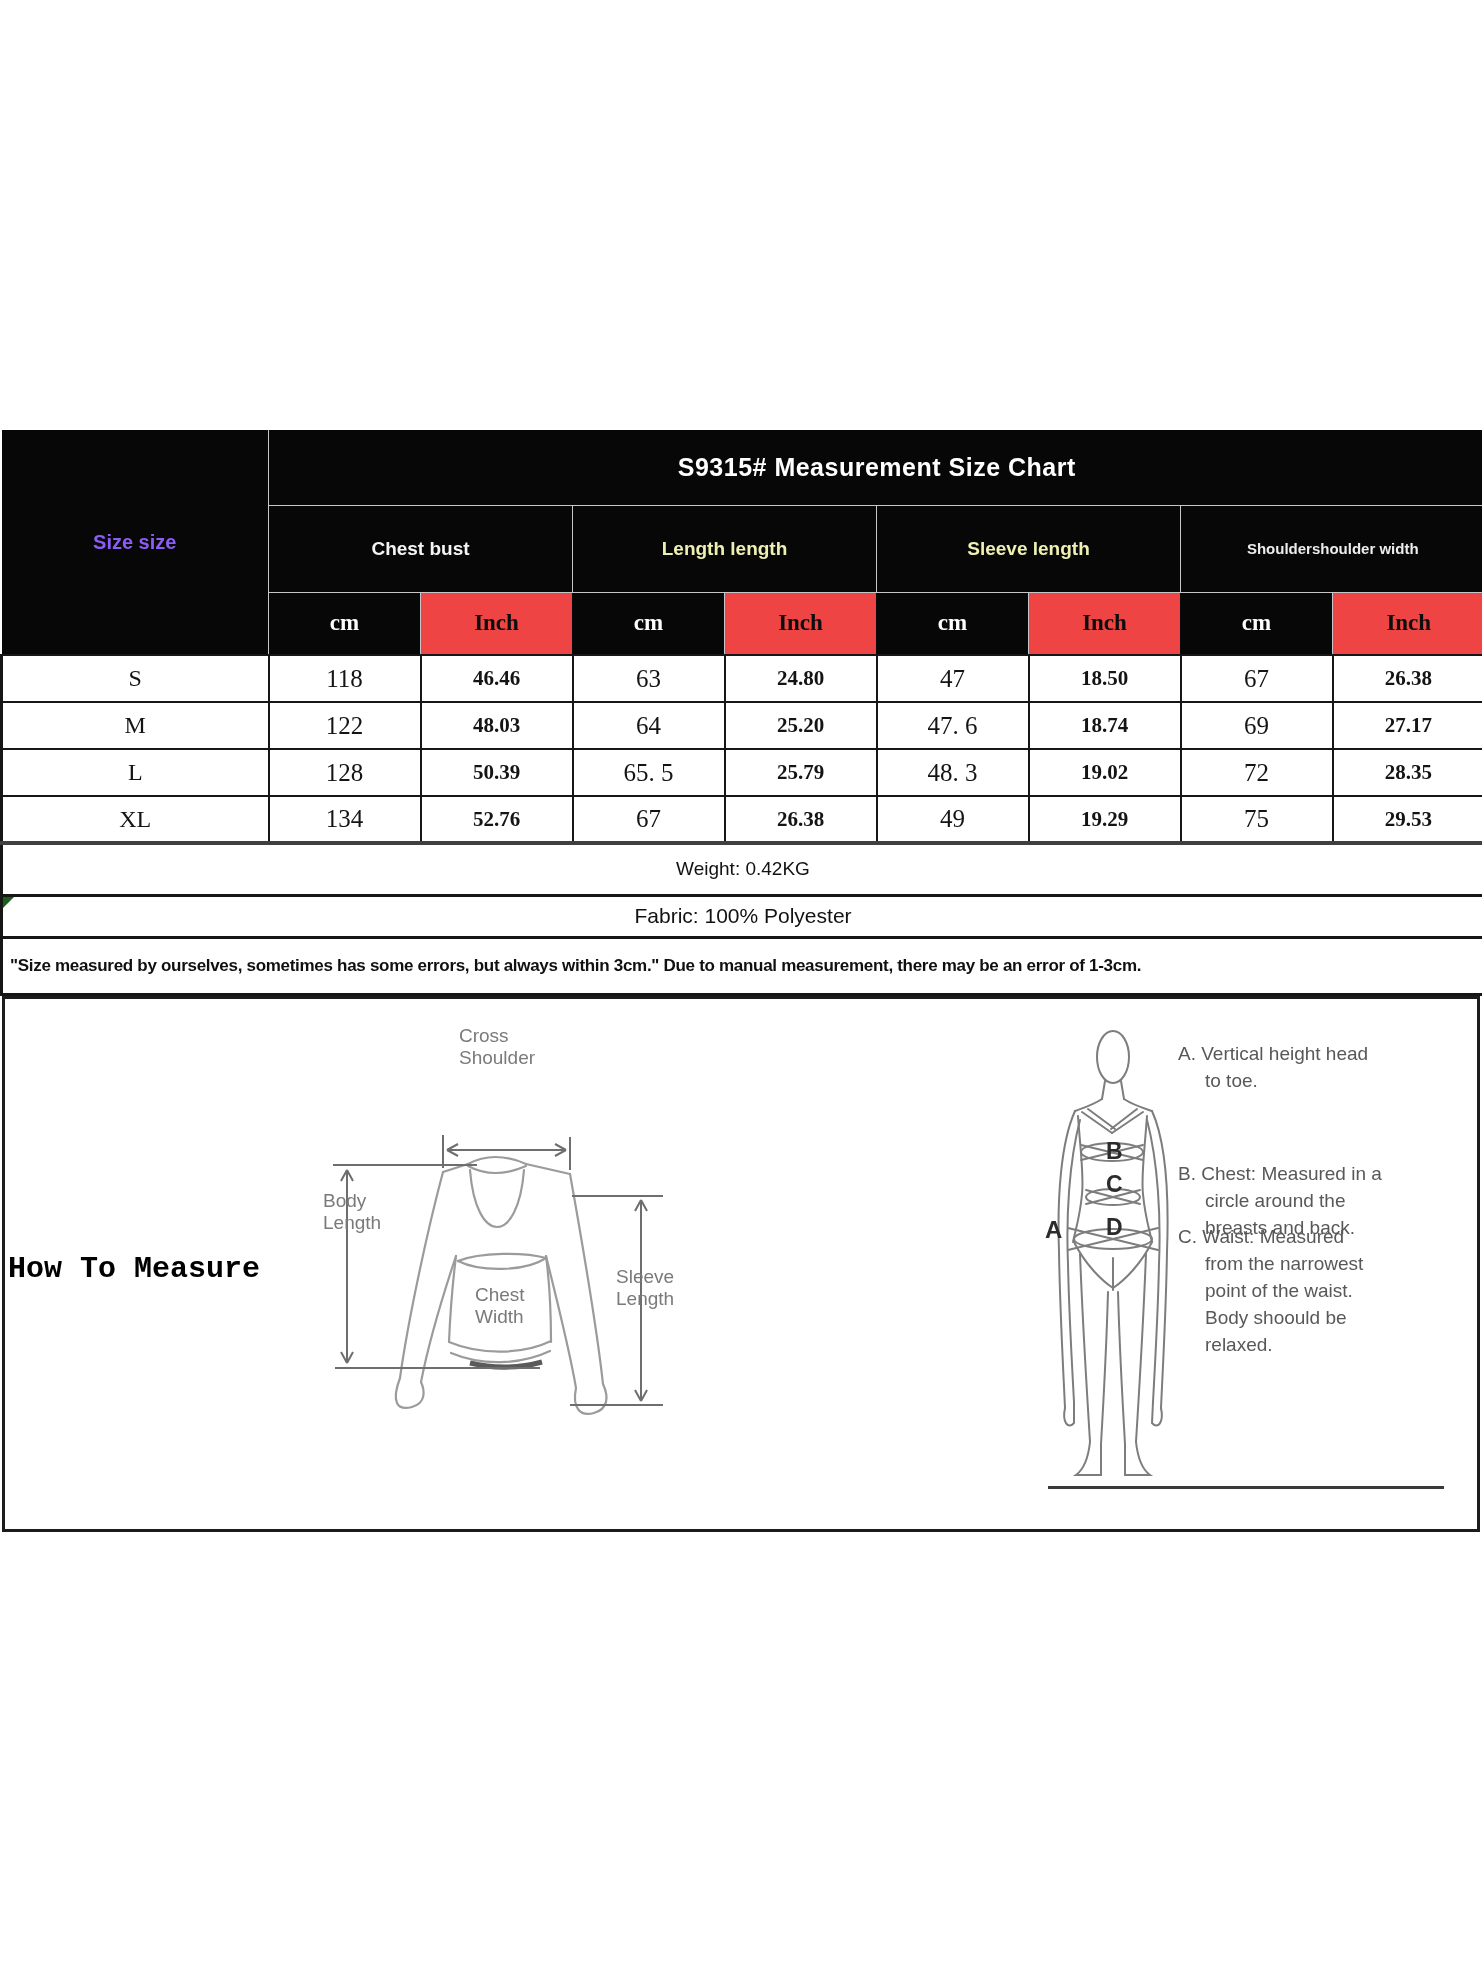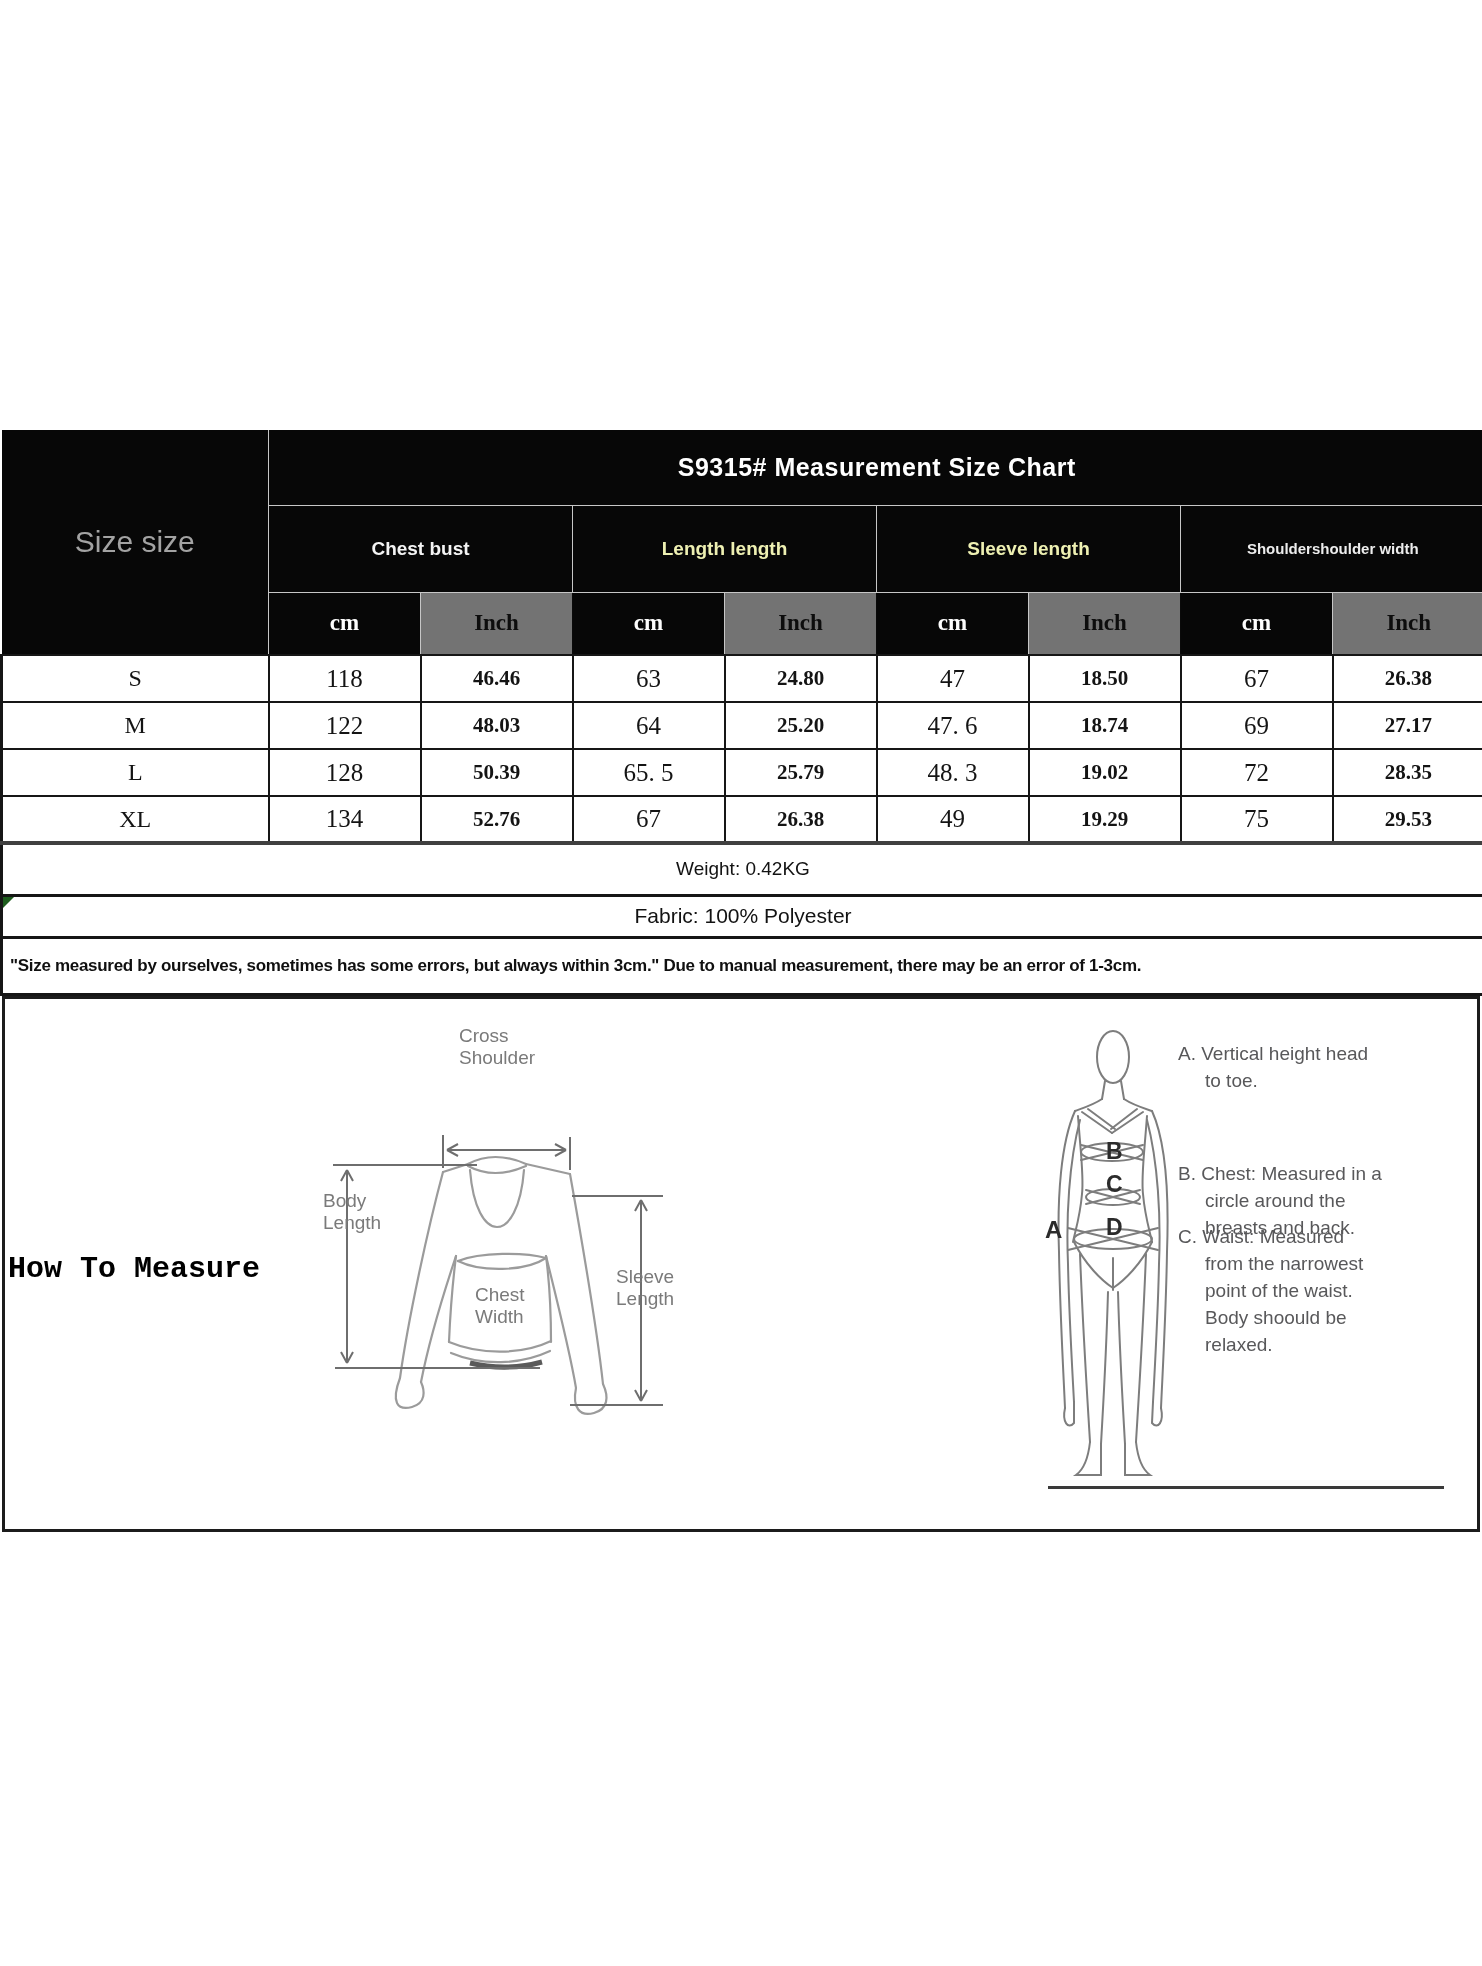--- a/index.html
+++ b/index.html
@@ -15,34 +15,34 @@
     border-collapse:collapse; table-layout:fixed;
   }
   table.size-table th, table.size-table td { padding:0; overflow:hidden; }
 
   
   .hdr { background:#070707; border:1px solid #c7c7c7; text-align:center; vertical-align:middle; }
   tr.r-title  { height:75px; }
   tr.r-group  { height:87px; }
   tr.r-units  { height:63px; }
   .corner { border-left:none; border-top:none; border-bottom:none;
-            color:#a3a3a3; font-size:30px; font-weight:normal; }
+            color:#8b5cf6; font-size:20px; font-weight:bold; }
   .title  { border-top:none; border-right:none;
             color:#ffffff; font-size:25px; font-weight:bold; letter-spacing:.5px; }
   .grp    { font-weight:bold; font-size:19px; color:#f4f4f4; }
   .grp-yellow { color:#eef0b2; }
   .grp-small  { font-size:15px; color:#ededed; }
   .grp-last   { border-right:none; }
   .unit-cm {
     background:#070707; color:#fdfdfd; border:1px solid #c7c7c7;
     font-family:"Liberation Serif", serif; font-weight:bold; font-size:23px;
     text-align:center; vertical-align:middle;
   }
   .unit-inch {
-    background:#737373; color:#0d0d0d; border:1px solid #0a0a0a;
+    background:#ef4444; color:#0d0d0d; border:1px solid #0a0a0a;
     font-family:"Liberation Serif", serif; font-weight:bold; font-size:23px;
     text-align:center; vertical-align:middle;
   }
   .unit-last { border-right:none; }
 
   
   tr.r-data { height:47px; }
   tr.r-data td {
     border:2px solid #161616; text-align:center; vertical-align:middle;
     background:#ffffff; color:#141414;

